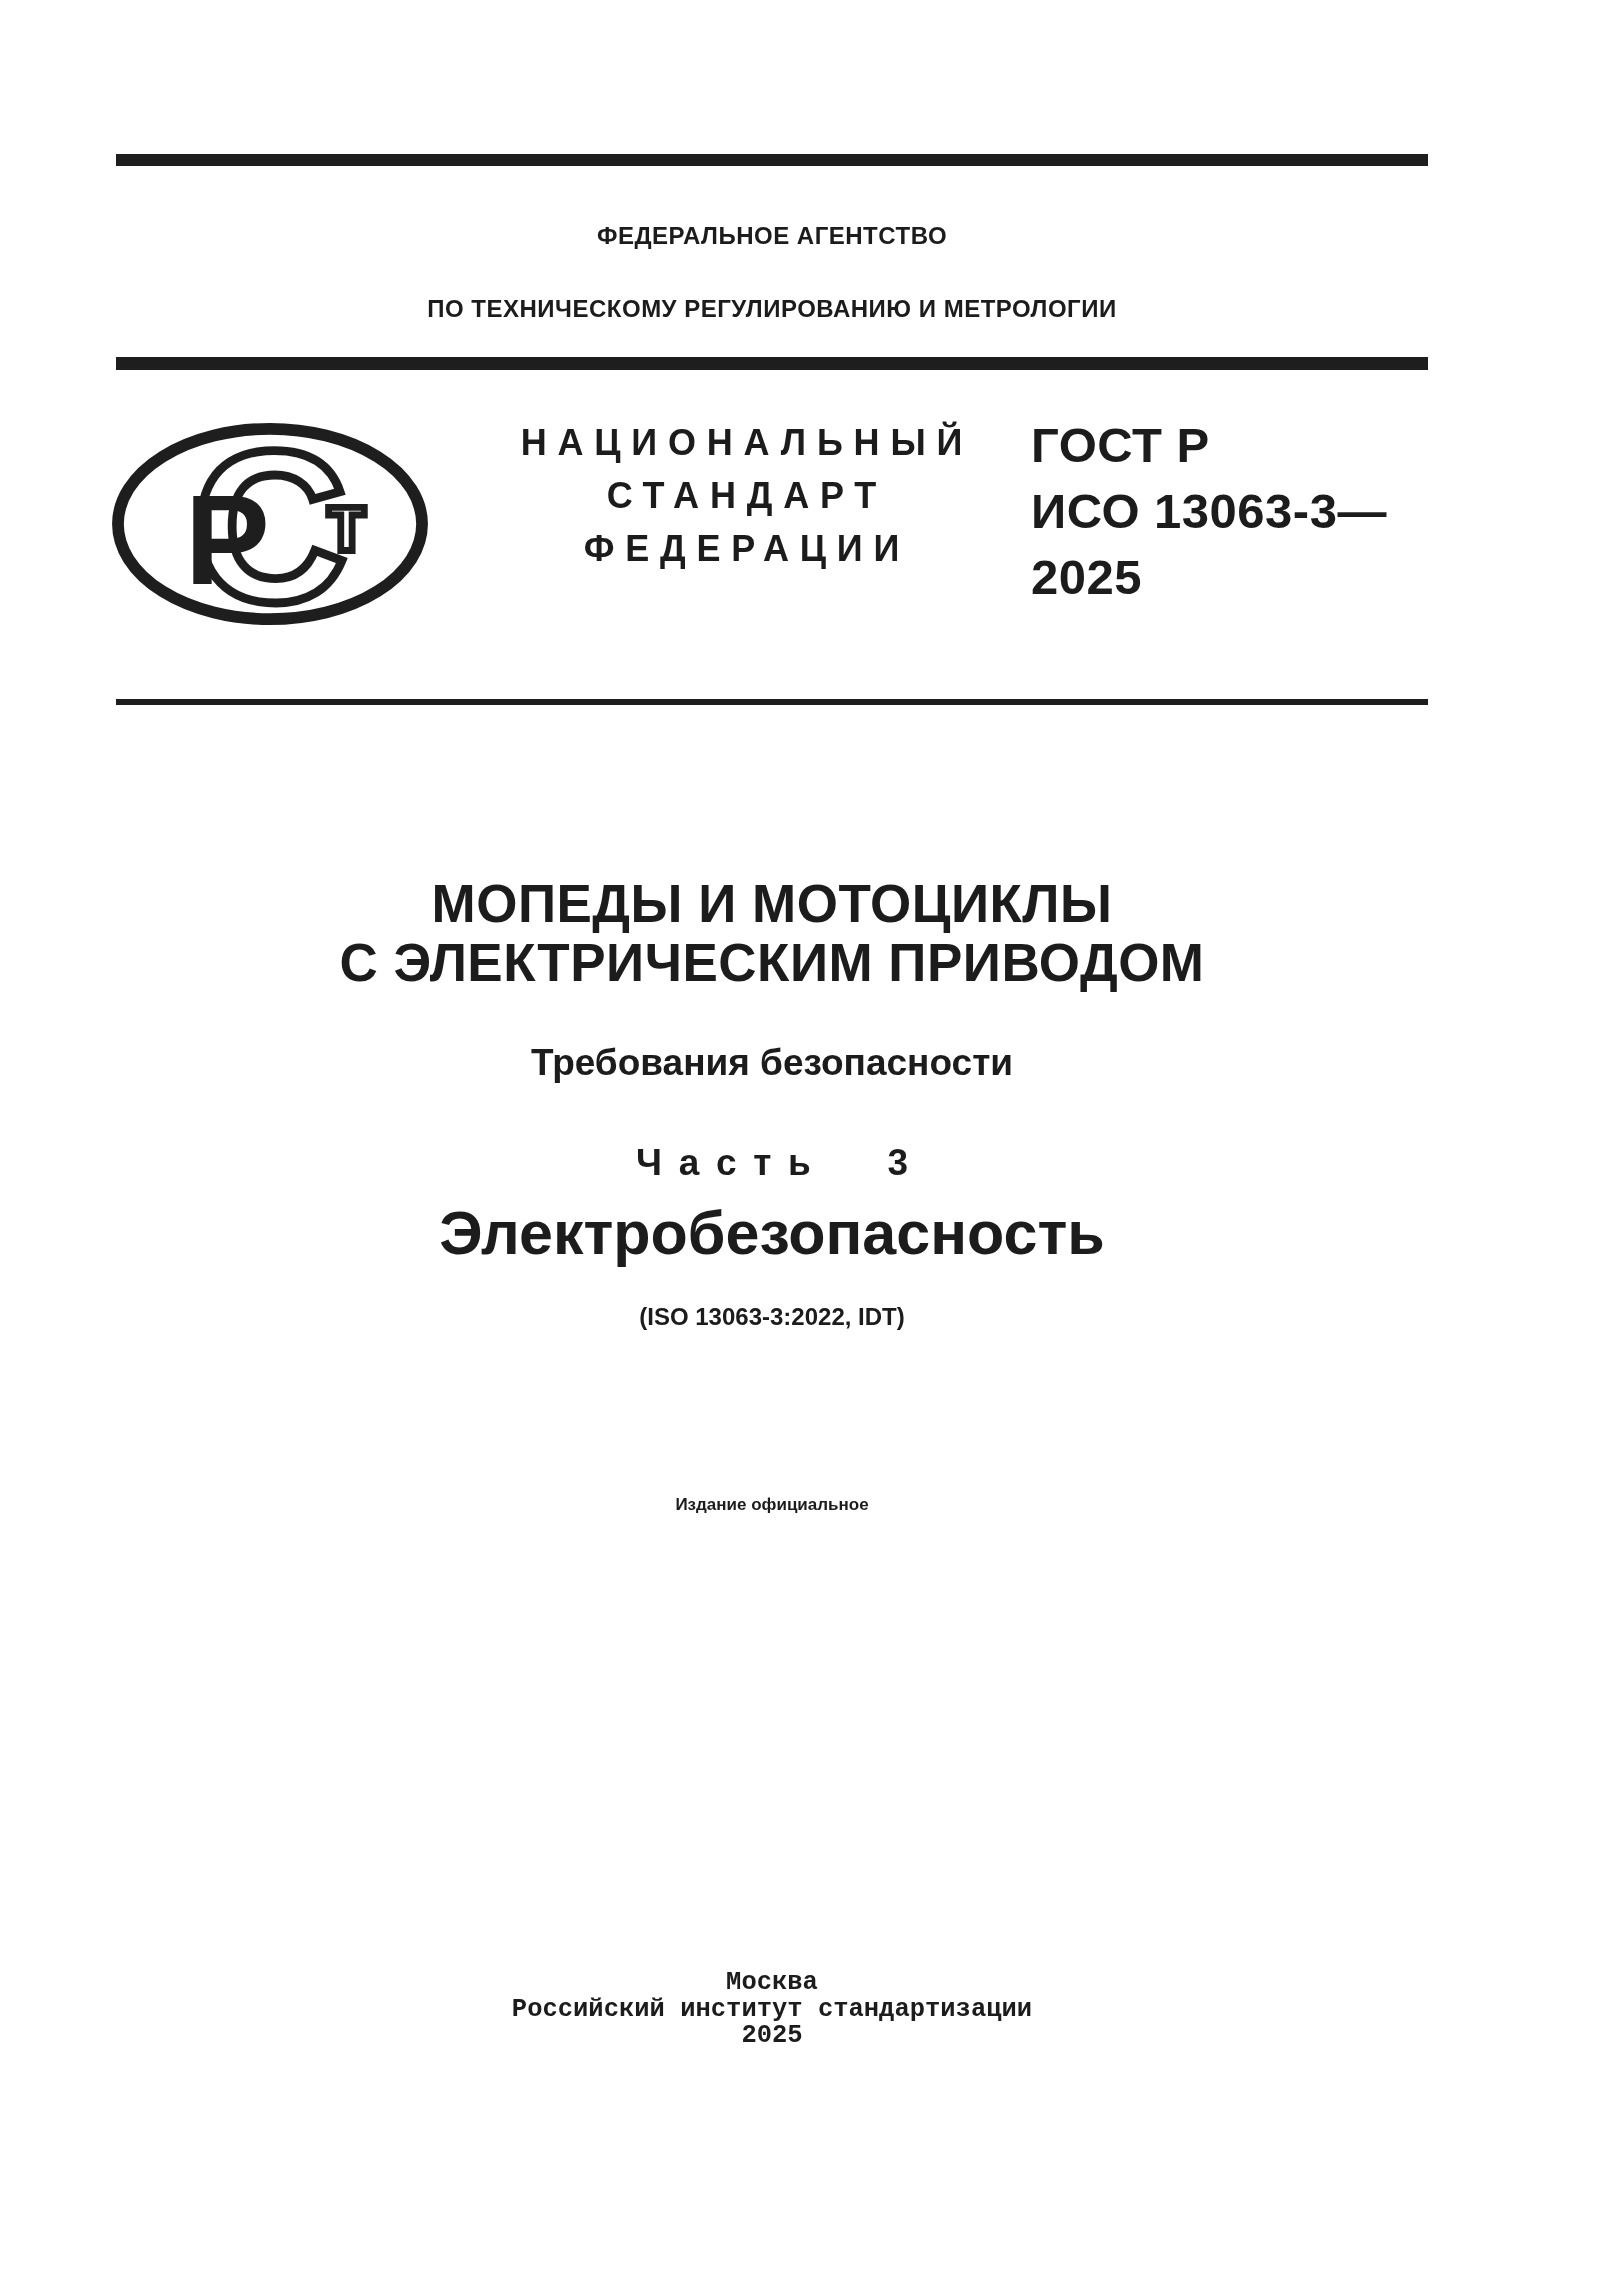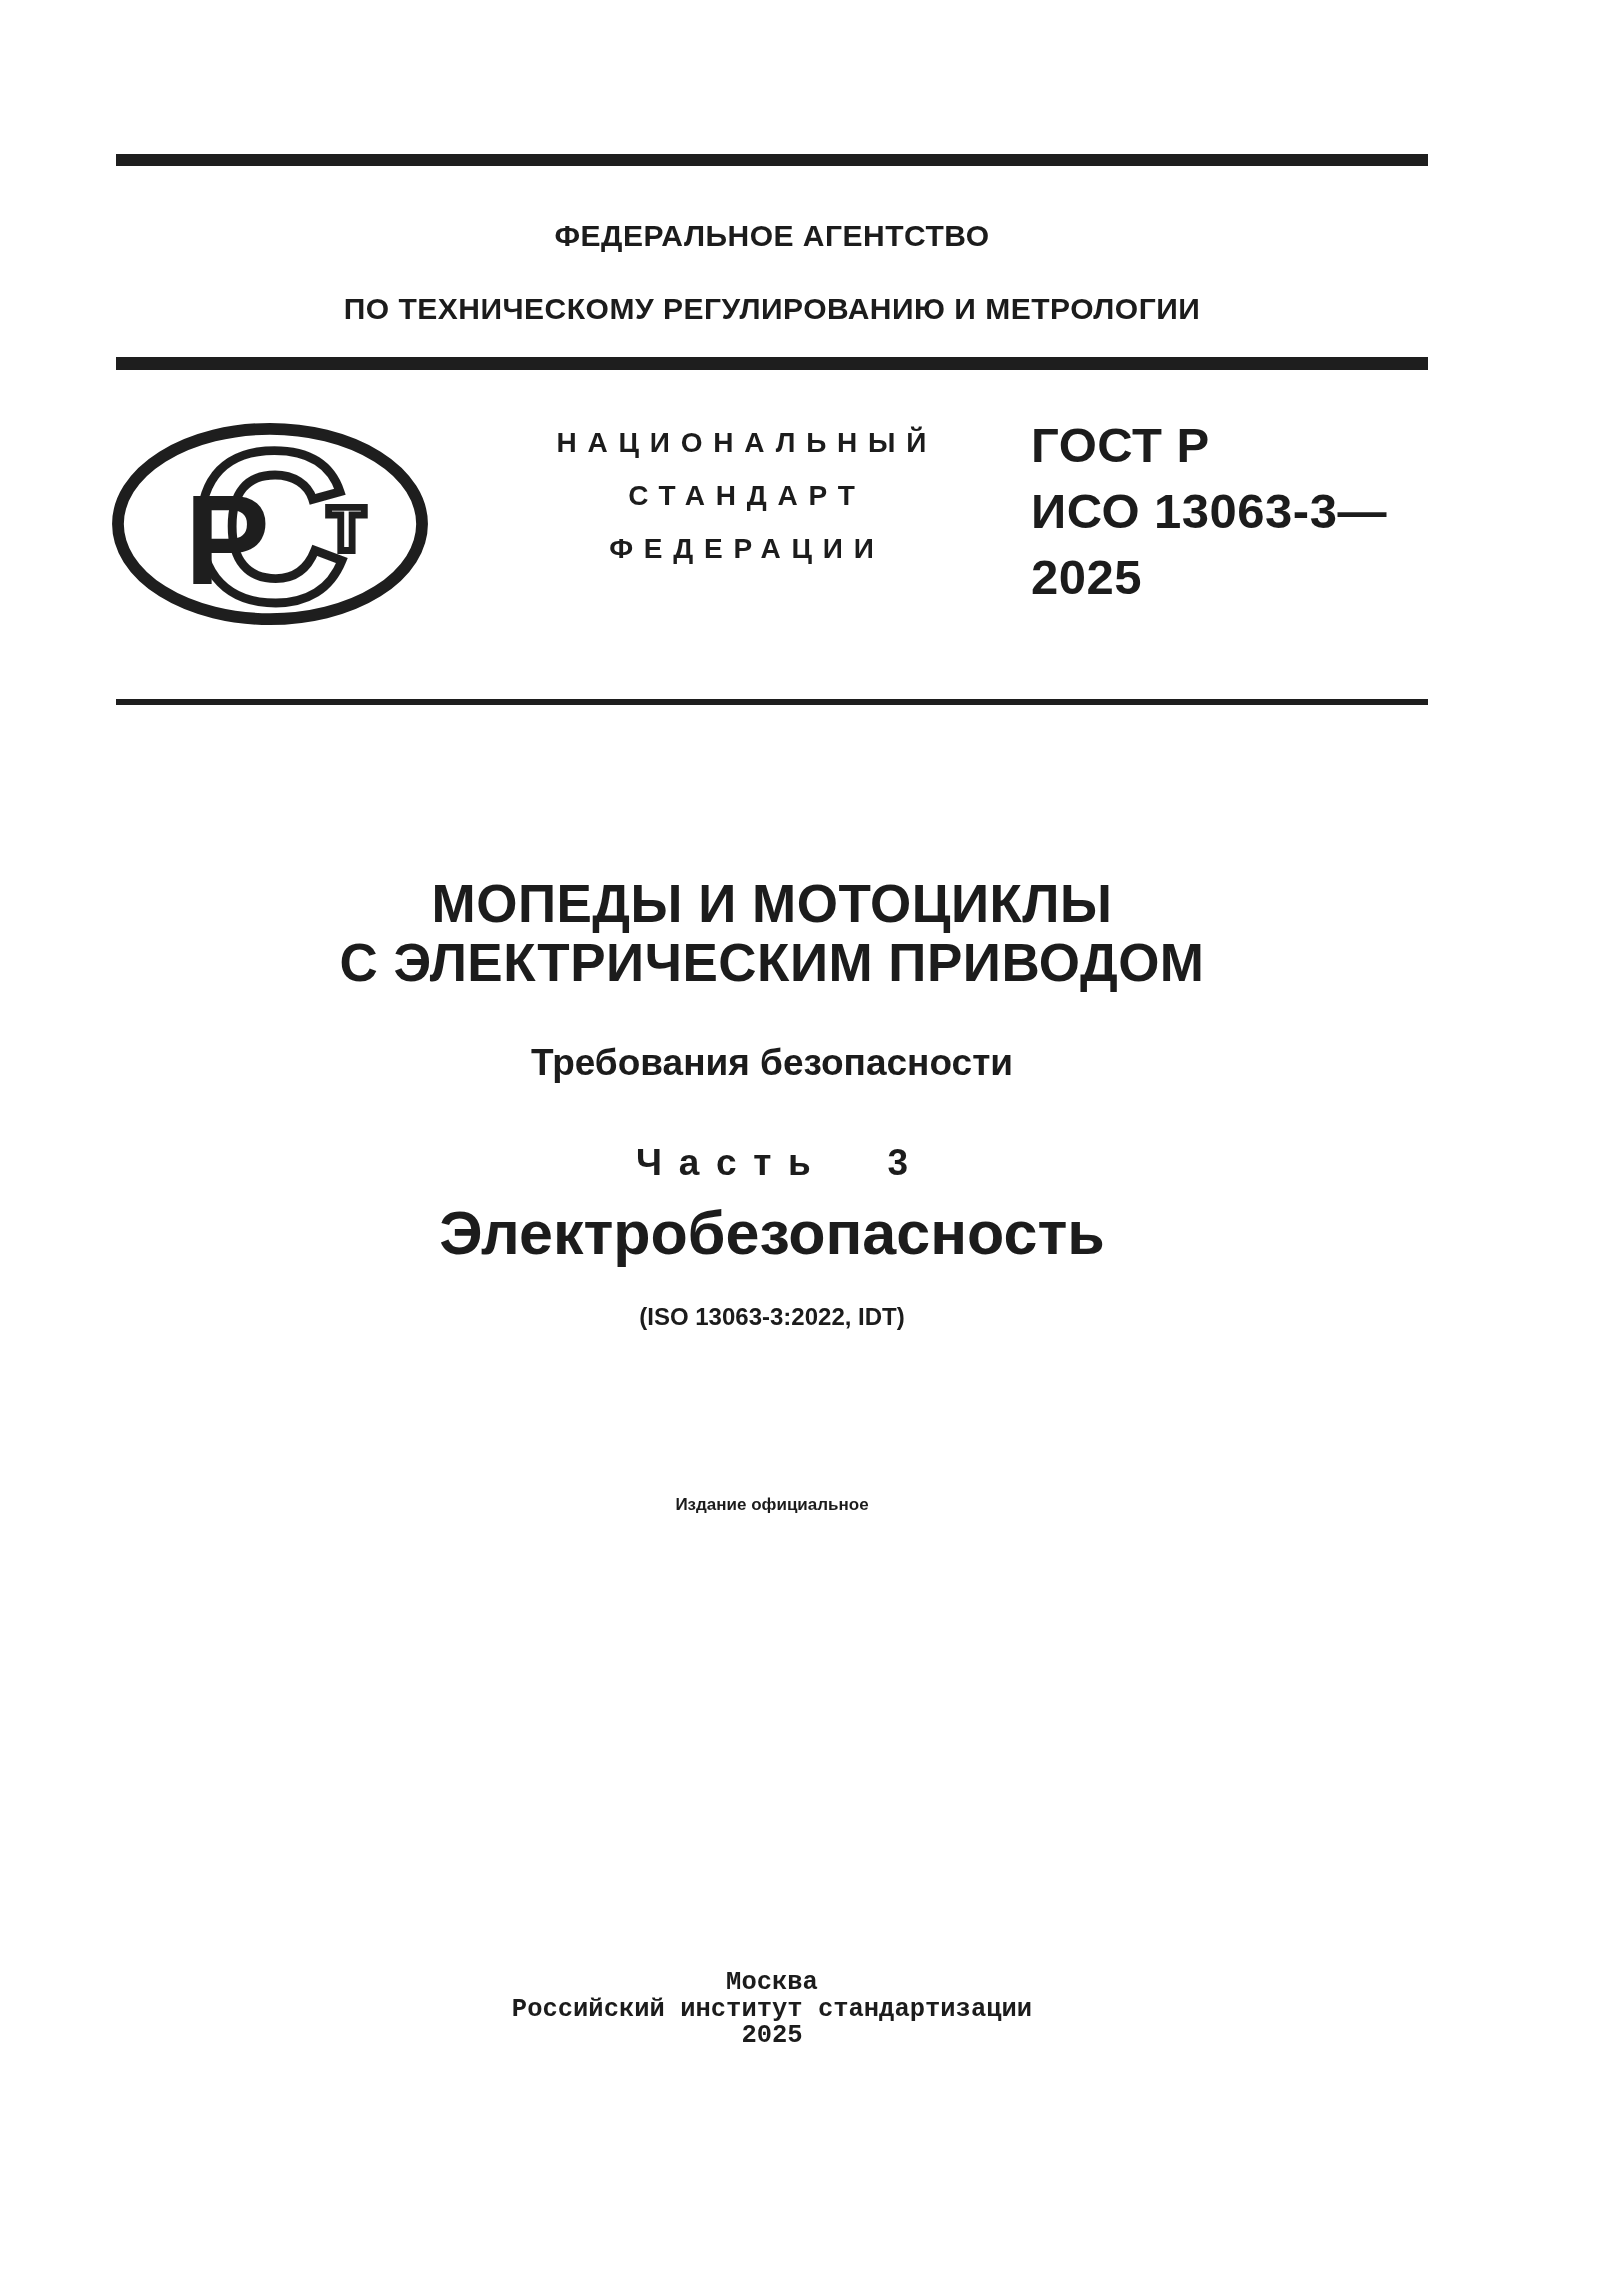--- a/index.html
+++ b/index.html
@@ -26,41 +26,41 @@
   .rule-thin   { top: 699px; height: 5.9px; }
 
   .centered {
     left: 116px;
     width: 1312px;
     text-align: center;
   }
 
   .agency-line {
     font-weight: bold;
-    font-size: 30px;
+    font-size: 24px;
     letter-spacing: 0.5px;
     line-height: 32px;
   }
   .agency-1 { top: 220px; }
   .agency-2 { top: 273px; margin-top: 20px; }
 
   .logo-box {
     left: 110px;
     top: 421px;
     width: 320px;
     height: 206px;
   }
 
   .std-kind {
     left: 116px;
     top: 416px;
     width: 1251px;
     text-align: center;
     font-weight: bold;
-    font-size: 28px;
+    font-size: 36px;
     line-height: 53px;
     letter-spacing: 10.8px;
     text-indent: 10.8px; 
   }
 
   .designation {
     left: 1031px;
     top: 412px;
     width: 412px;
     font-weight: bold;

